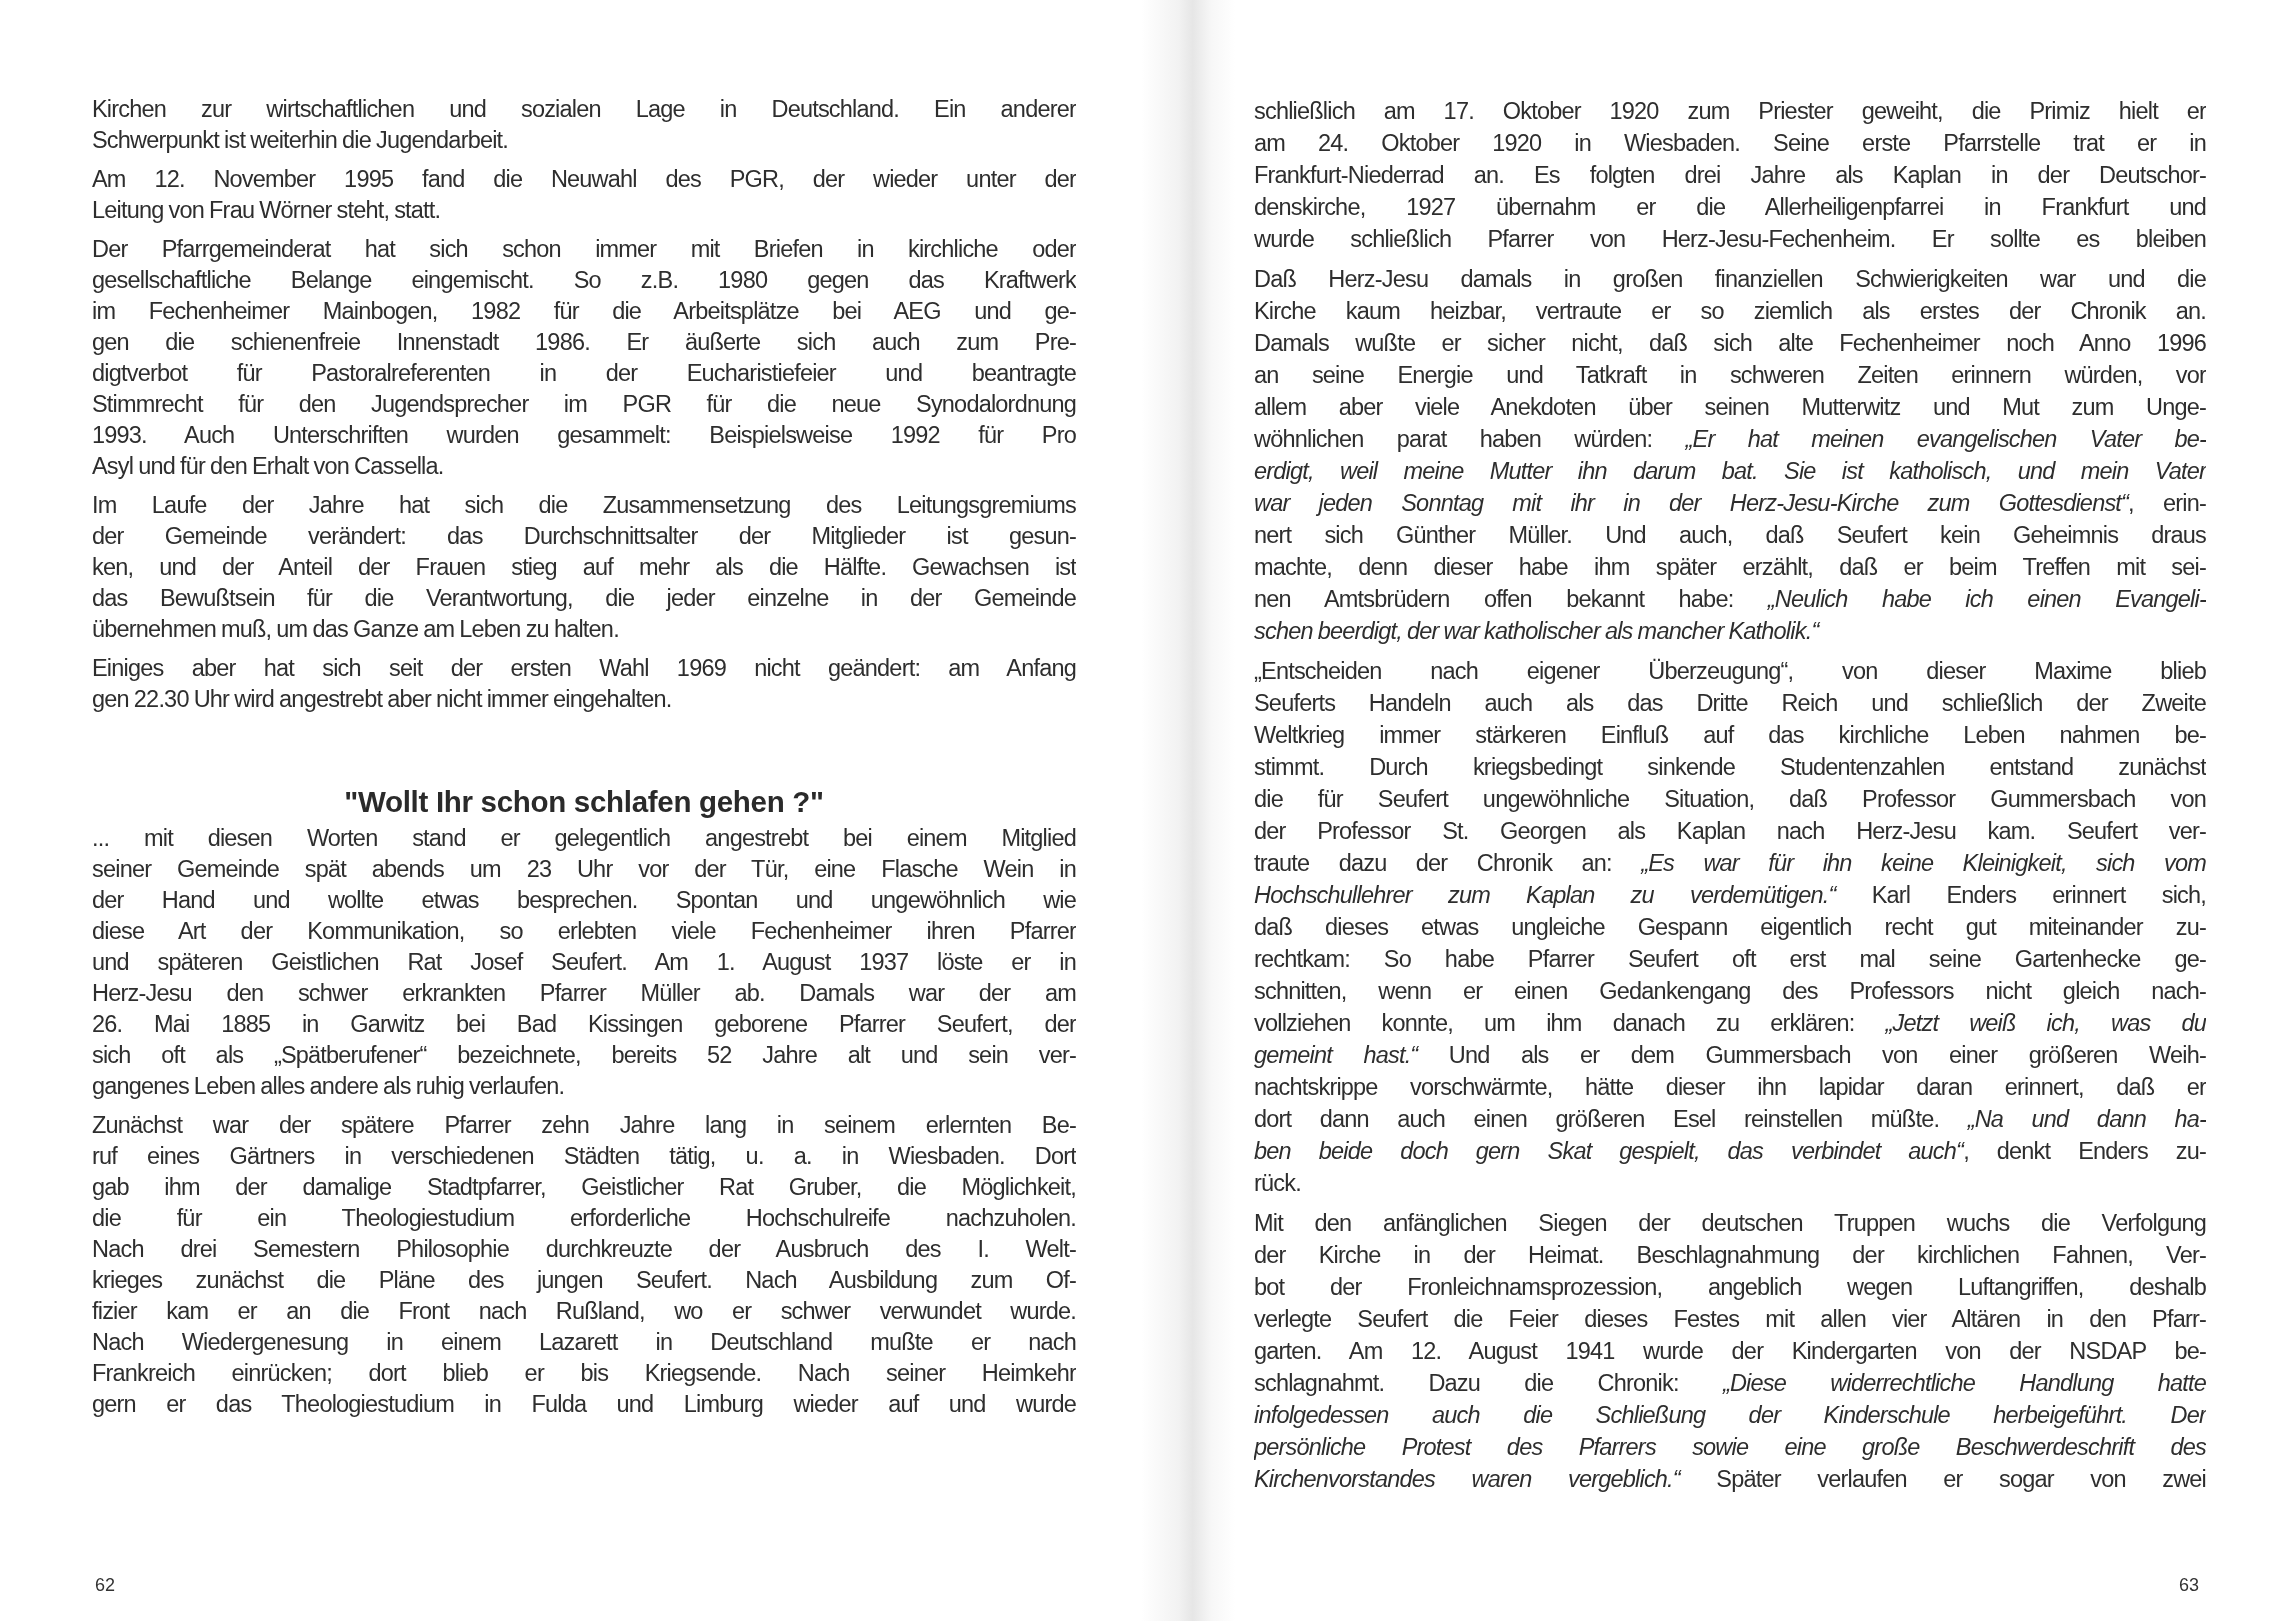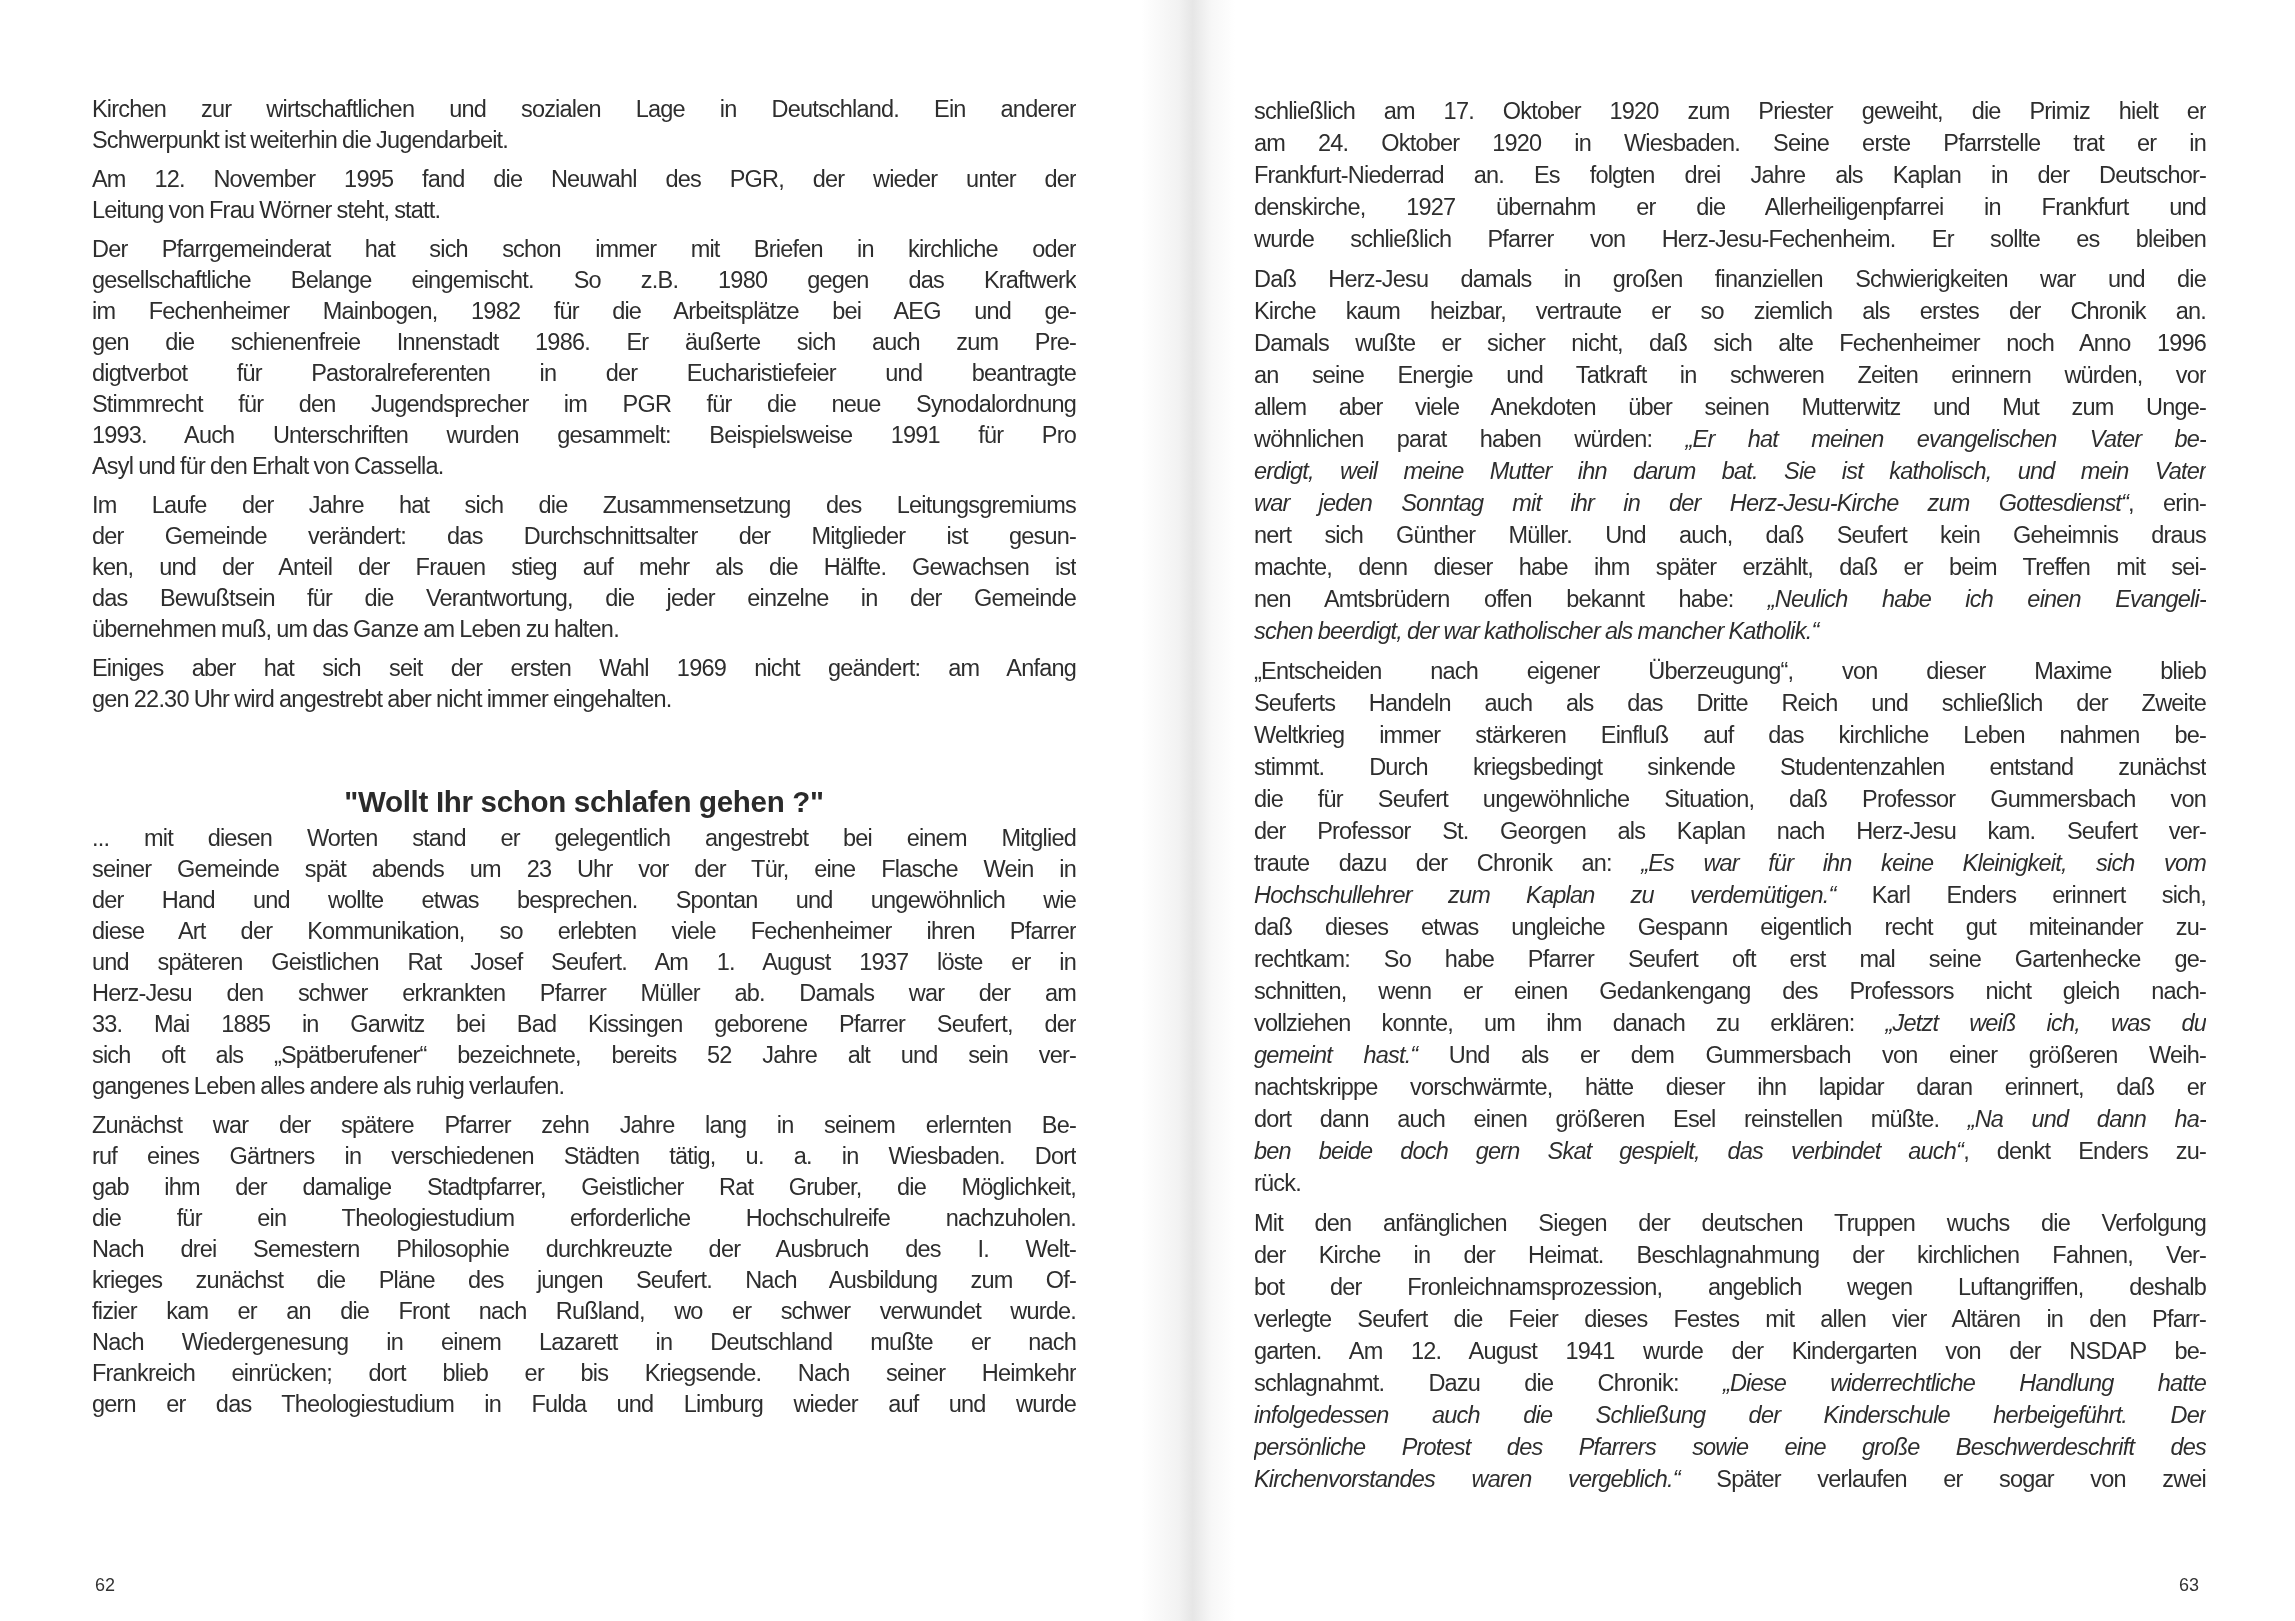--- a/index.html
+++ b/index.html
@@ -53,21 +53,21 @@
             <div class="line">Am 12. November 1995 fand die Neuwahl des PGR, der wieder unter der</div>
             <div class="line last">Leitung von Frau Wörner steht, statt.</div>
           </div>
           <div class="para">
             <div class="line">Der Pfarrgemeinderat hat sich schon immer mit Briefen in kirchliche oder</div>
             <div class="line">gesellschaftliche Belange eingemischt. So z.B. 1980 gegen das Kraftwerk</div>
             <div class="line">im Fechenheimer Mainbogen, 1982 für die Arbeitsplätze bei AEG und ge-</div>
             <div class="line">gen die schienenfreie Innenstadt 1986. Er äußerte sich auch zum Pre-</div>
             <div class="line">digtverbot für Pastoralreferenten in der Eucharistiefeier und beantragte</div>
             <div class="line">Stimmrecht für den Jugendsprecher im PGR für die neue Synodalordnung</div>
-            <div class="line">1993. Auch Unterschriften wurden gesammelt: Beispielsweise 1991 für Pro</div>
+            <div class="line">1993. Auch Unterschriften wurden gesammelt: Beispielsweise 1992 für Pro</div>
             <div class="line last">Asyl und für den Erhalt von Cassella.</div>
           </div>
           <div class="para">
             <div class="line">Im Laufe der Jahre hat sich die Zusammensetzung des Leitungsgremiums</div>
             <div class="line">der Gemeinde verändert: das Durchschnittsalter der Mitglieder ist gesun-</div>
             <div class="line">ken, und der Anteil der Frauen stieg auf mehr als die Hälfte. Gewachsen ist</div>
             <div class="line">das Bewußtsein für die Verantwortung, die jeder einzelne in der Gemeinde</div>
             <div class="line last">übernehmen muß, um das Ganze am Leben zu halten.</div>
           </div>
           <div class="para">
@@ -77,21 +77,21 @@
         </div>
       <div class="heading">"Wollt Ihr schon schlafen gehen ?"</div>
       <div id="left-after">
           <div class="para">
             <div class="line">... mit diesen Worten stand er gelegentlich angestrebt bei einem Mitglied</div>
             <div class="line">seiner Gemeinde spät abends um 23 Uhr vor der Tür, eine Flasche Wein in</div>
             <div class="line">der Hand und wollte etwas besprechen. Spontan und ungewöhnlich wie</div>
             <div class="line">diese Art der Kommunikation, so erlebten viele Fechenheimer ihren Pfarrer</div>
             <div class="line">und späteren Geistlichen Rat Josef Seufert. Am 1. August 1937 löste er in</div>
             <div class="line">Herz-Jesu den schwer erkrankten Pfarrer Müller ab. Damals war der am</div>
-            <div class="line">33. Mai 1885 in Garwitz bei Bad Kissingen geborene Pfarrer Seufert, der</div>
+            <div class="line">26. Mai 1885 in Garwitz bei Bad Kissingen geborene Pfarrer Seufert, der</div>
             <div class="line">sich oft als „Spätberufener“ bezeichnete, bereits 52 Jahre alt und sein ver-</div>
             <div class="line last">gangenes Leben alles andere als ruhig verlaufen.</div>
           </div>
           <div class="para">
             <div class="line">Zunächst war der spätere Pfarrer zehn Jahre lang in seinem erlernten Be-</div>
             <div class="line">ruf eines Gärtners in verschiedenen Städten tätig, u. a. in Wiesbaden. Dort</div>
             <div class="line">gab ihm der damalige Stadtpfarrer, Geistlicher Rat Gruber, die Möglichkeit,</div>
             <div class="line">die für ein Theologiestudium erforderliche Hochschulreife nachzuholen.</div>
             <div class="line">Nach drei Semestern Philosophie durchkreuzte der Ausbruch des I. Welt-</div>
             <div class="line">krieges zunächst die Pläne des jungen Seufert. Nach Ausbildung zum Of-</div>

